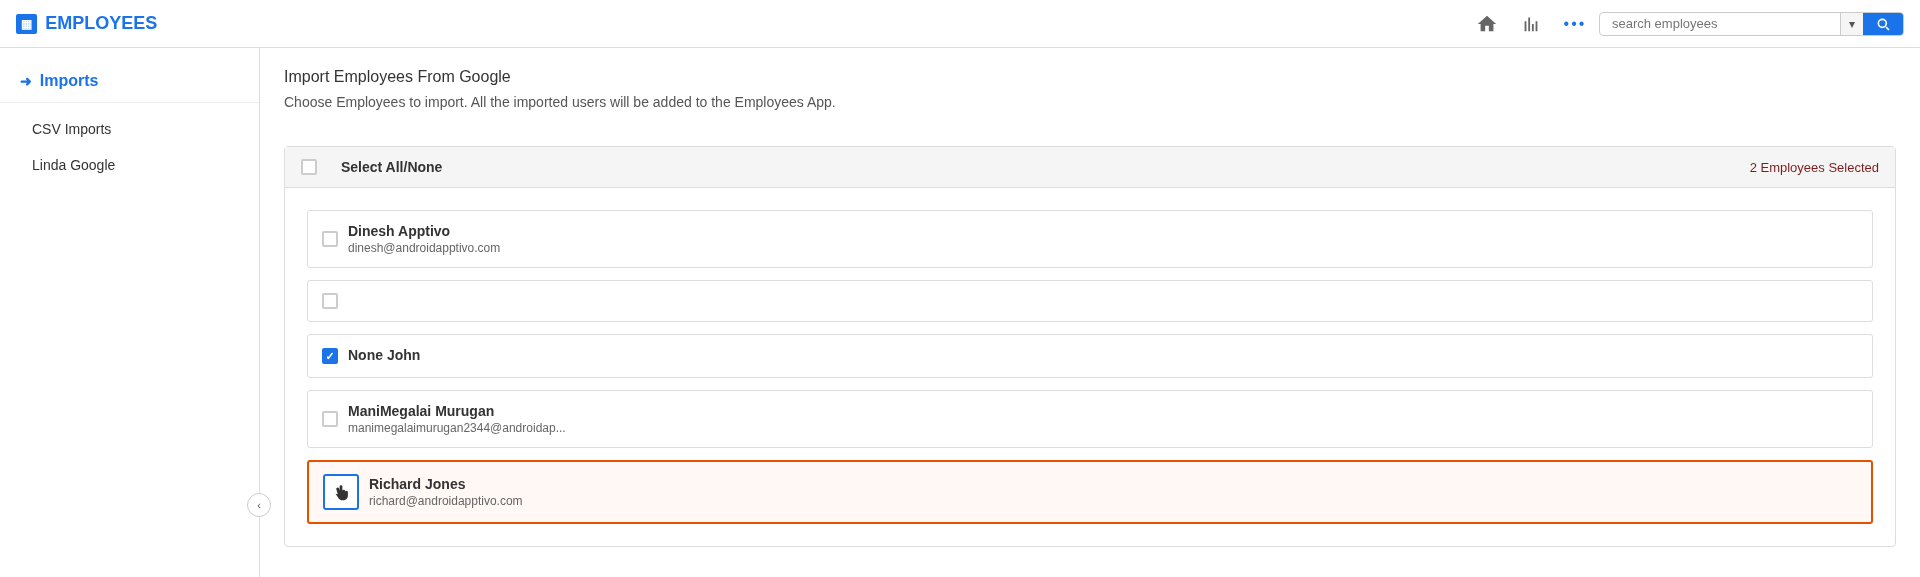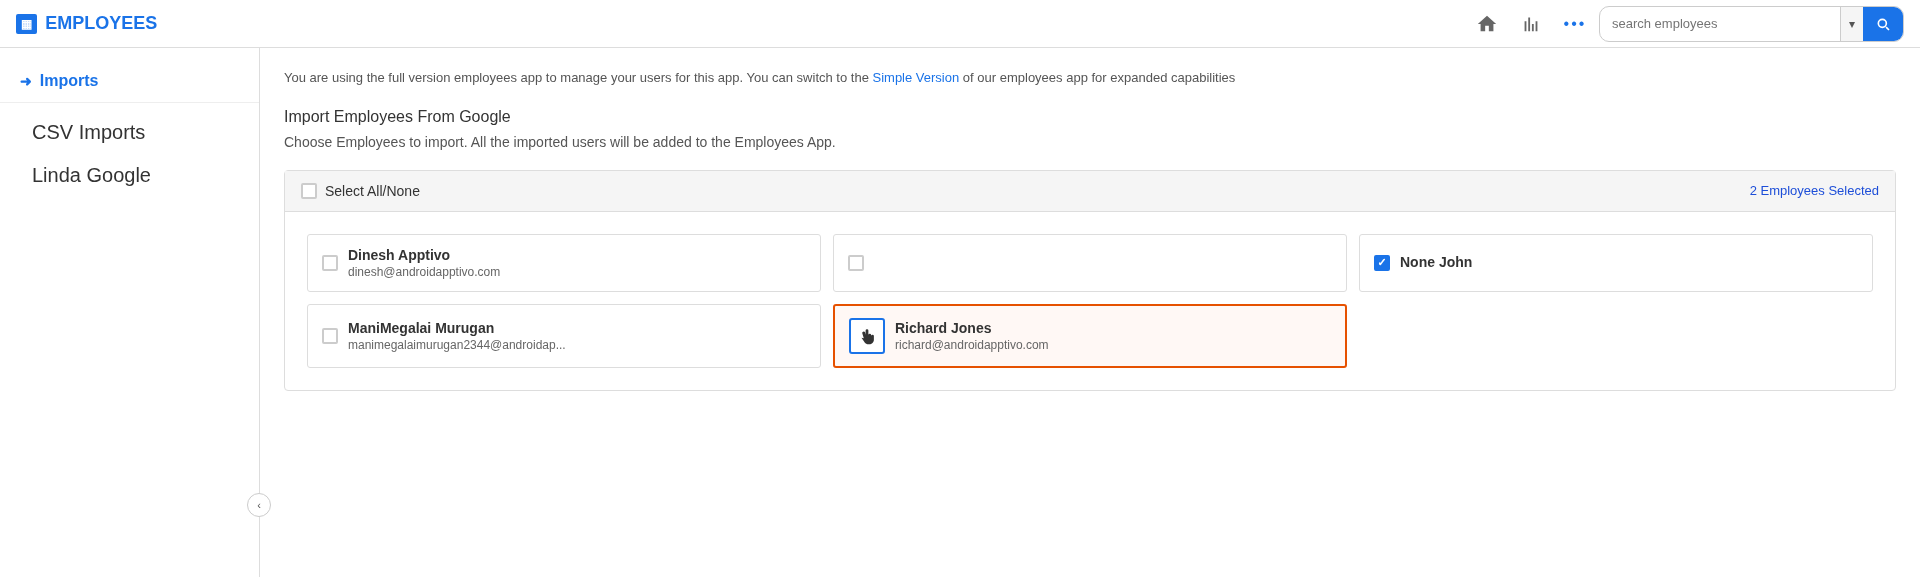--- a/index.html
+++ b/index.html
@@ -46,23 +46,23 @@
       align-items: center;
       justify-content: center;
       border-radius: 4px;
       color: #555;
       font-size: 18px;
     }
     .search-container {
       display: flex;
       align-items: center;
       border: 1px solid #ccc;
-      border-radius: 10px;
+      border-radius: 4px;
       overflow: hidden;
-      height: 36px;
+      height: 24px;
     }
     .search-input {
       border: none;
       outline: none;
       padding: 0 12px;
       width: 240px;
       font-size: 13px;
       color: #999;
     }
     .search-dropdown-btn {
@@ -114,21 +114,21 @@
       margin-bottom: 8px;
     }
     .sidebar-arrow {
       font-size: 14px;
       color: #1a73e8;
     }
     .sidebar-nav-item {
       padding: 10px 20px 10px 32px;
       cursor: pointer;
       color: #333;
-      font-size: 20px;
+      font-size: 14px;
     }
     .sidebar-collapse-btn {
       position: absolute;
       bottom: 60px;
       right: -12px;
       width: 24px;
       height: 24px;
       background: #fff;
       border: 1px solid #ccc;
       border-radius: 50%;
@@ -159,53 +159,54 @@
     }
     .page-title {
       font-size: 16px;
       font-weight: normal;
       color: #333;
       margin-bottom: 8px;
     }
     .page-subtitle {
       font-size: 14px;
       color: #555;
-      margin-bottom: 20px;
+      margin-bottom: 36px;
     }
 
     
     .selection-panel {
       border: 1px solid #ddd;
       border-radius: 4px;
       background: #fff;
     }
     .selection-header {
       display: flex;
       align-items: center;
       justify-content: space-between;
       padding: 12px 16px;
       background: #f5f5f5;
       border-bottom: 1px solid #ddd;
     }
     .select-all-label {
       display: flex;
       align-items: center;
-      gap: 8px;
+      gap: 24px;
       font-size: 14px;
       color: #333;
+      font-weight: bold;
     }
     .employee-count {
       font-size: 13px;
-      color: #1d4ed8;
+      color: #7f1d1d;
     }
 
     
     .employee-grid {
       display: grid;
-      grid-template-columns: repeat(3, 1fr);
+      grid-template-columns: repeat(1, 1fr);
       gap: 0;
       padding: 16px;
     }
     .employee-card {
       display: flex;
       align-items: center;
       gap: 10px;
       border: 1px solid #ddd;
       border-radius: 3px;
       padding: 12px 14px;
@@ -302,25 +303,20 @@
     <div class="sidebar-title">
       <span class="sidebar-arrow">➜</span>
       <span>Imports</span>
     </div>
     <div class="sidebar-nav-item">CSV Imports</div>
     <div class="sidebar-nav-item">Linda Google</div>
     <button class="sidebar-collapse-btn">‹</button>
   </aside>
 
   <main class="main">
-    <p class="info-bar">
-      <span>You are using the full version employees app to manage your users for this app. You can switch to the </span>
-      <a href="#">Simple Version</a>
-      <span> of our employees app for expanded capabilities</span>
-    </p>
     <h1 class="page-title">Import Employees From Google</h1>
     <p class="page-subtitle">Choose Employees to import. All the imported users will be added to the Employees App.</p>
 
     <div class="selection-panel">
       <div class="selection-header">
         <label class="select-all-label">
           <div class="cb"></div>
           <span>Select All/None</span>
         </label>
         <span class="employee-count">2 Employees Selected</span>

